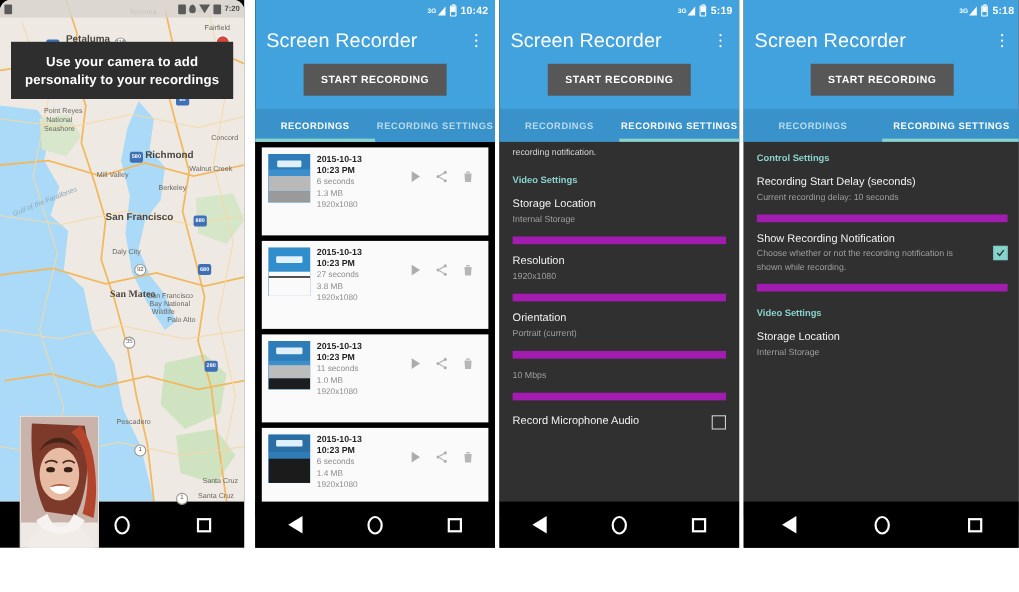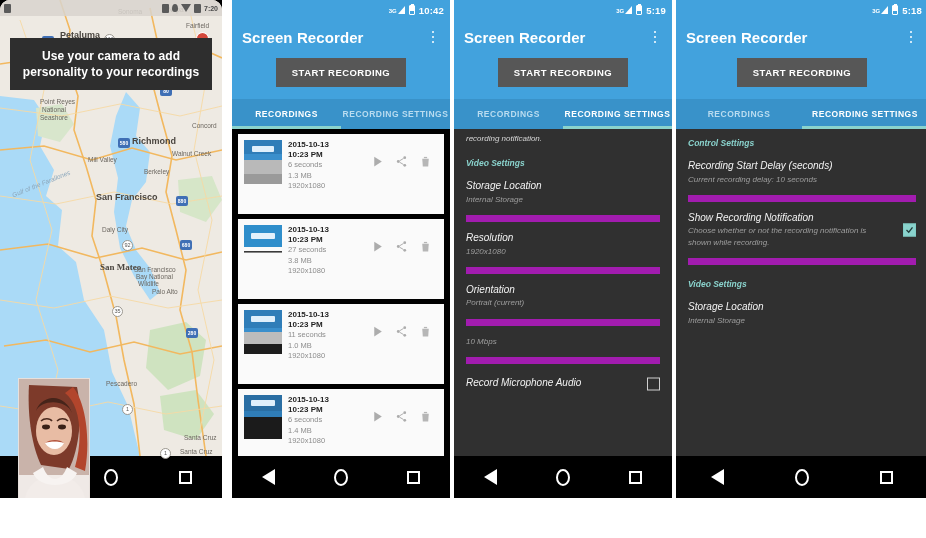--- a/index.html
+++ b/index.html
@@ -63,22 +63,22 @@
     position: relative;
   }
   .appbar-row {
     height: 34px;
     display: flex;
     align-items: center;
     padding: 0 10px;
   }
   .app-title {
     color: #fff;
-    font-size: 15px;
-    font-weight: bold;
+    font-size: 18px;
+    font-weight: normal;
     letter-spacing: .1px;
     flex: 1;
   }
   .kebab { width: 14px; height: 18px; display:flex; flex-direction:column; align-items:center; justify-content:center; gap:2.5px; cursor:pointer; }
   .kebab i { width: 2.6px; height: 2.6px; background:#fff; border-radius:50%; display:block; }
 
   .rec-btn-wrap { display:flex; justify-content:center; padding: 4px 0 12px; }
   .rec-btn {
     background: #575757;
     color: #fff;
@@ -235,21 +235,21 @@
   .settings {
     background: #303030;
     overflow: hidden;
     position: relative;
   }
   #panel-settings-a { width: 218px; }
   #panel-settings-a .settings { height: 341px; }
   #panel-settings-b { width: 252px; }
   #panel-settings-b .settings { height: 341px; }
 
-  .s-inner { padding: 0 12px; font-style: italic; }
+  .s-inner { padding: 0 12px; }
   .s-sectionhead {
     color: #8ad3cd;
     font-size: 8.5px;
     font-weight: bold;
     padding: 14px 0 2px;
   }
   .s-row { padding: 9px 0 10px; border-bottom: 7px solid #a21caf; position: relative; }
   .s-row:last-child { border-bottom: none; }
   .s-title { color: #f2f2f2; font-size: 10px; line-height: 1.35; padding-right: 26px; }
   .s-desc { color: #9e9e9e; font-size: 8px; line-height: 1.42; padding-right: 26px; margin-top: 1px; }

